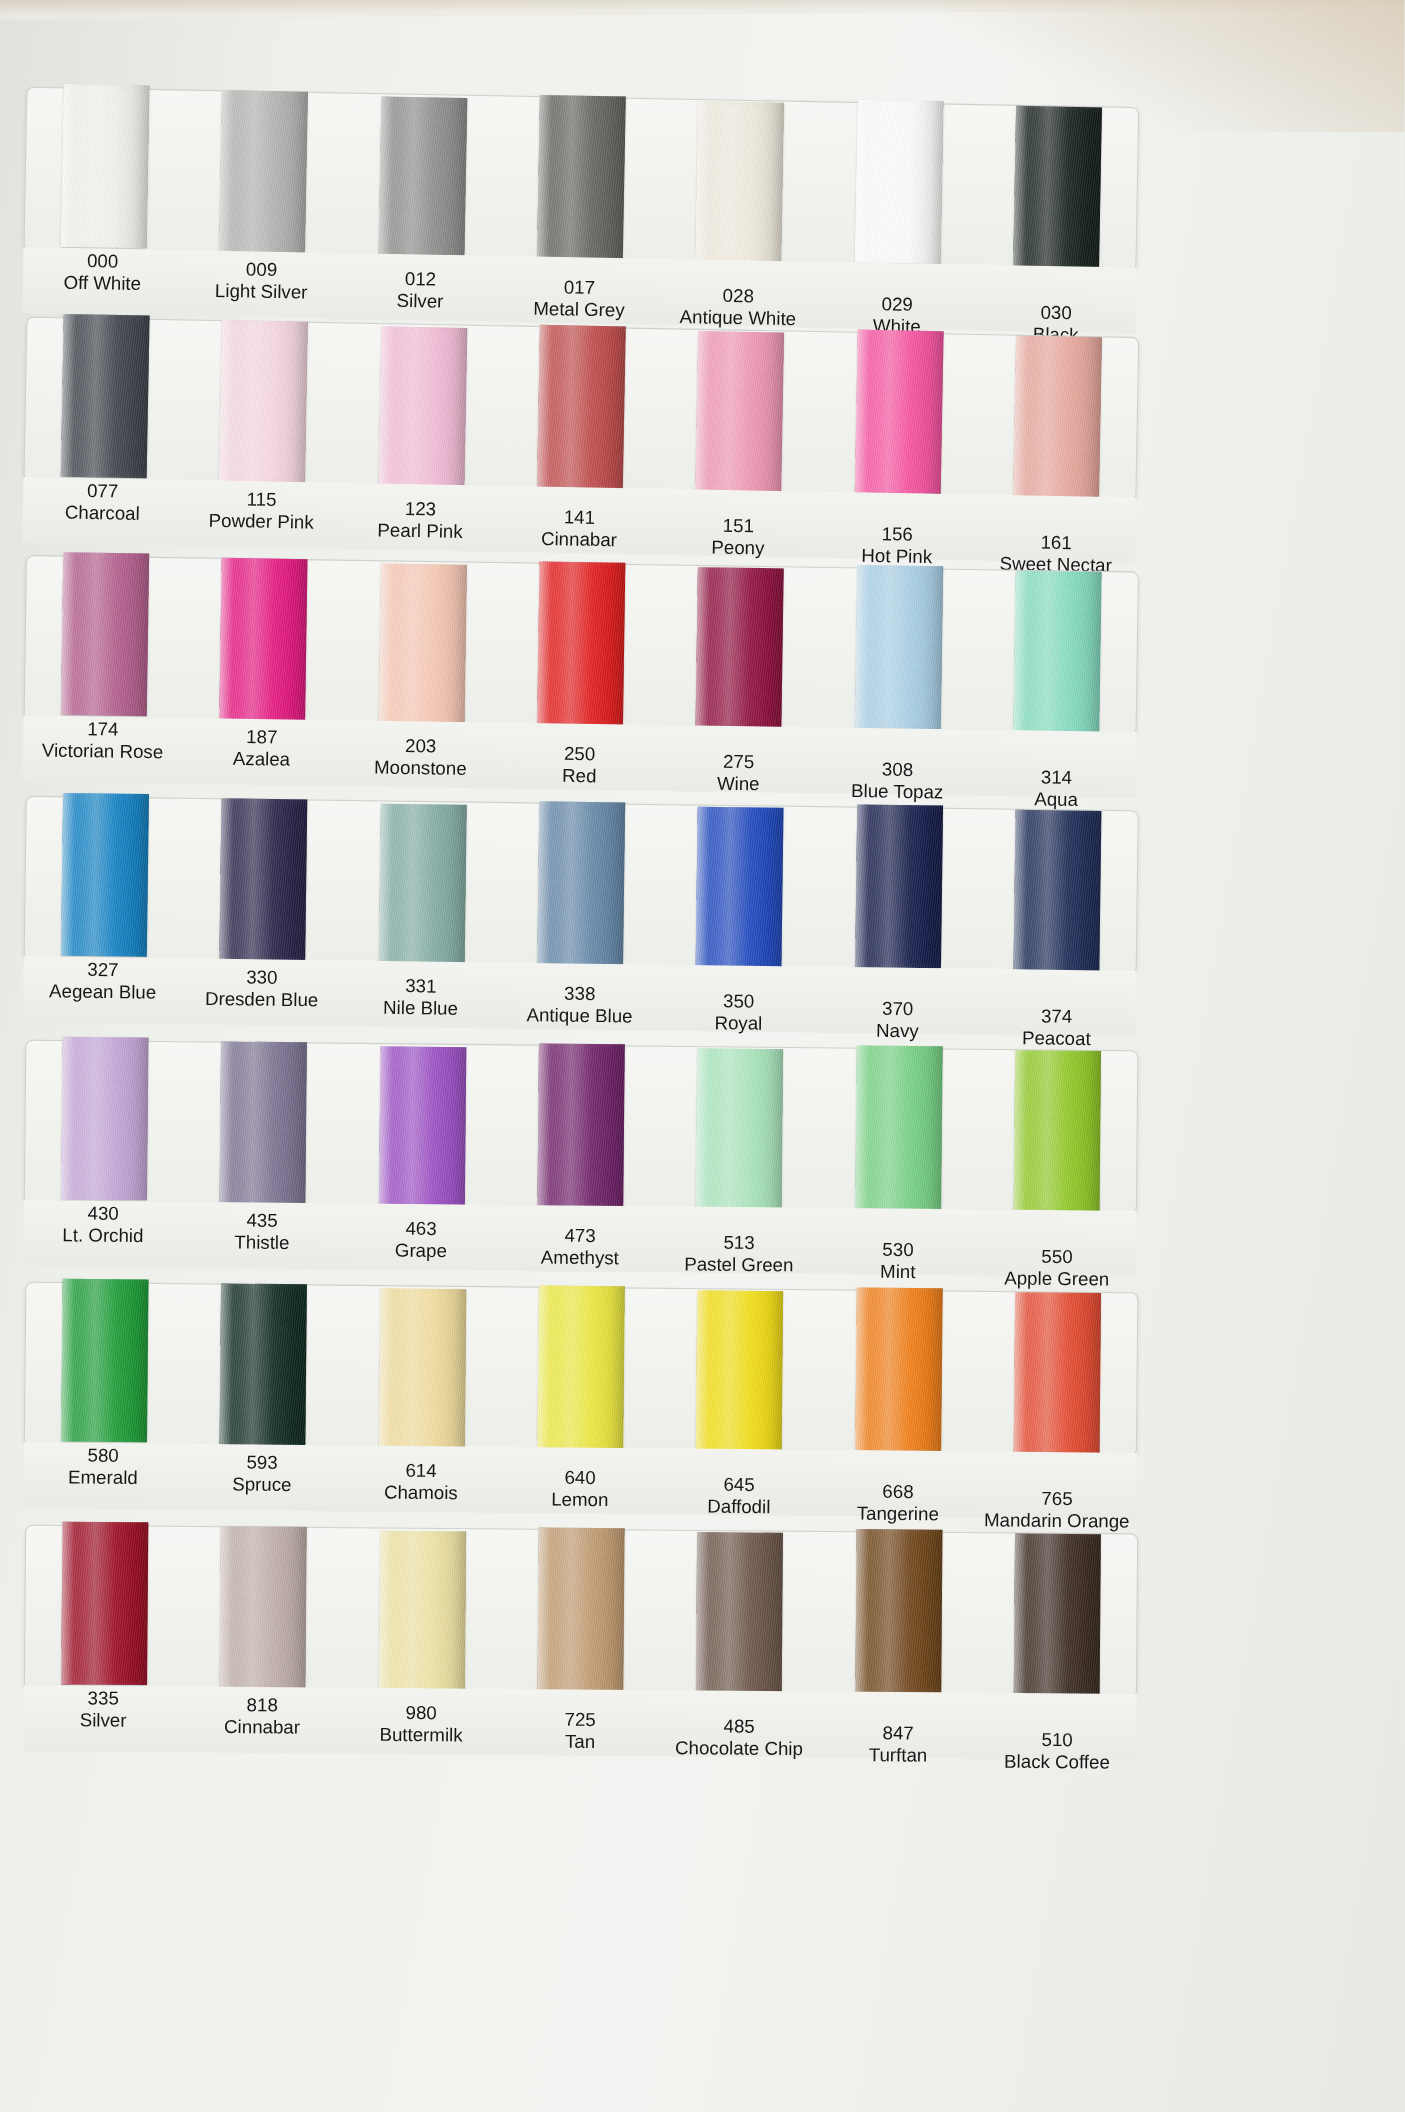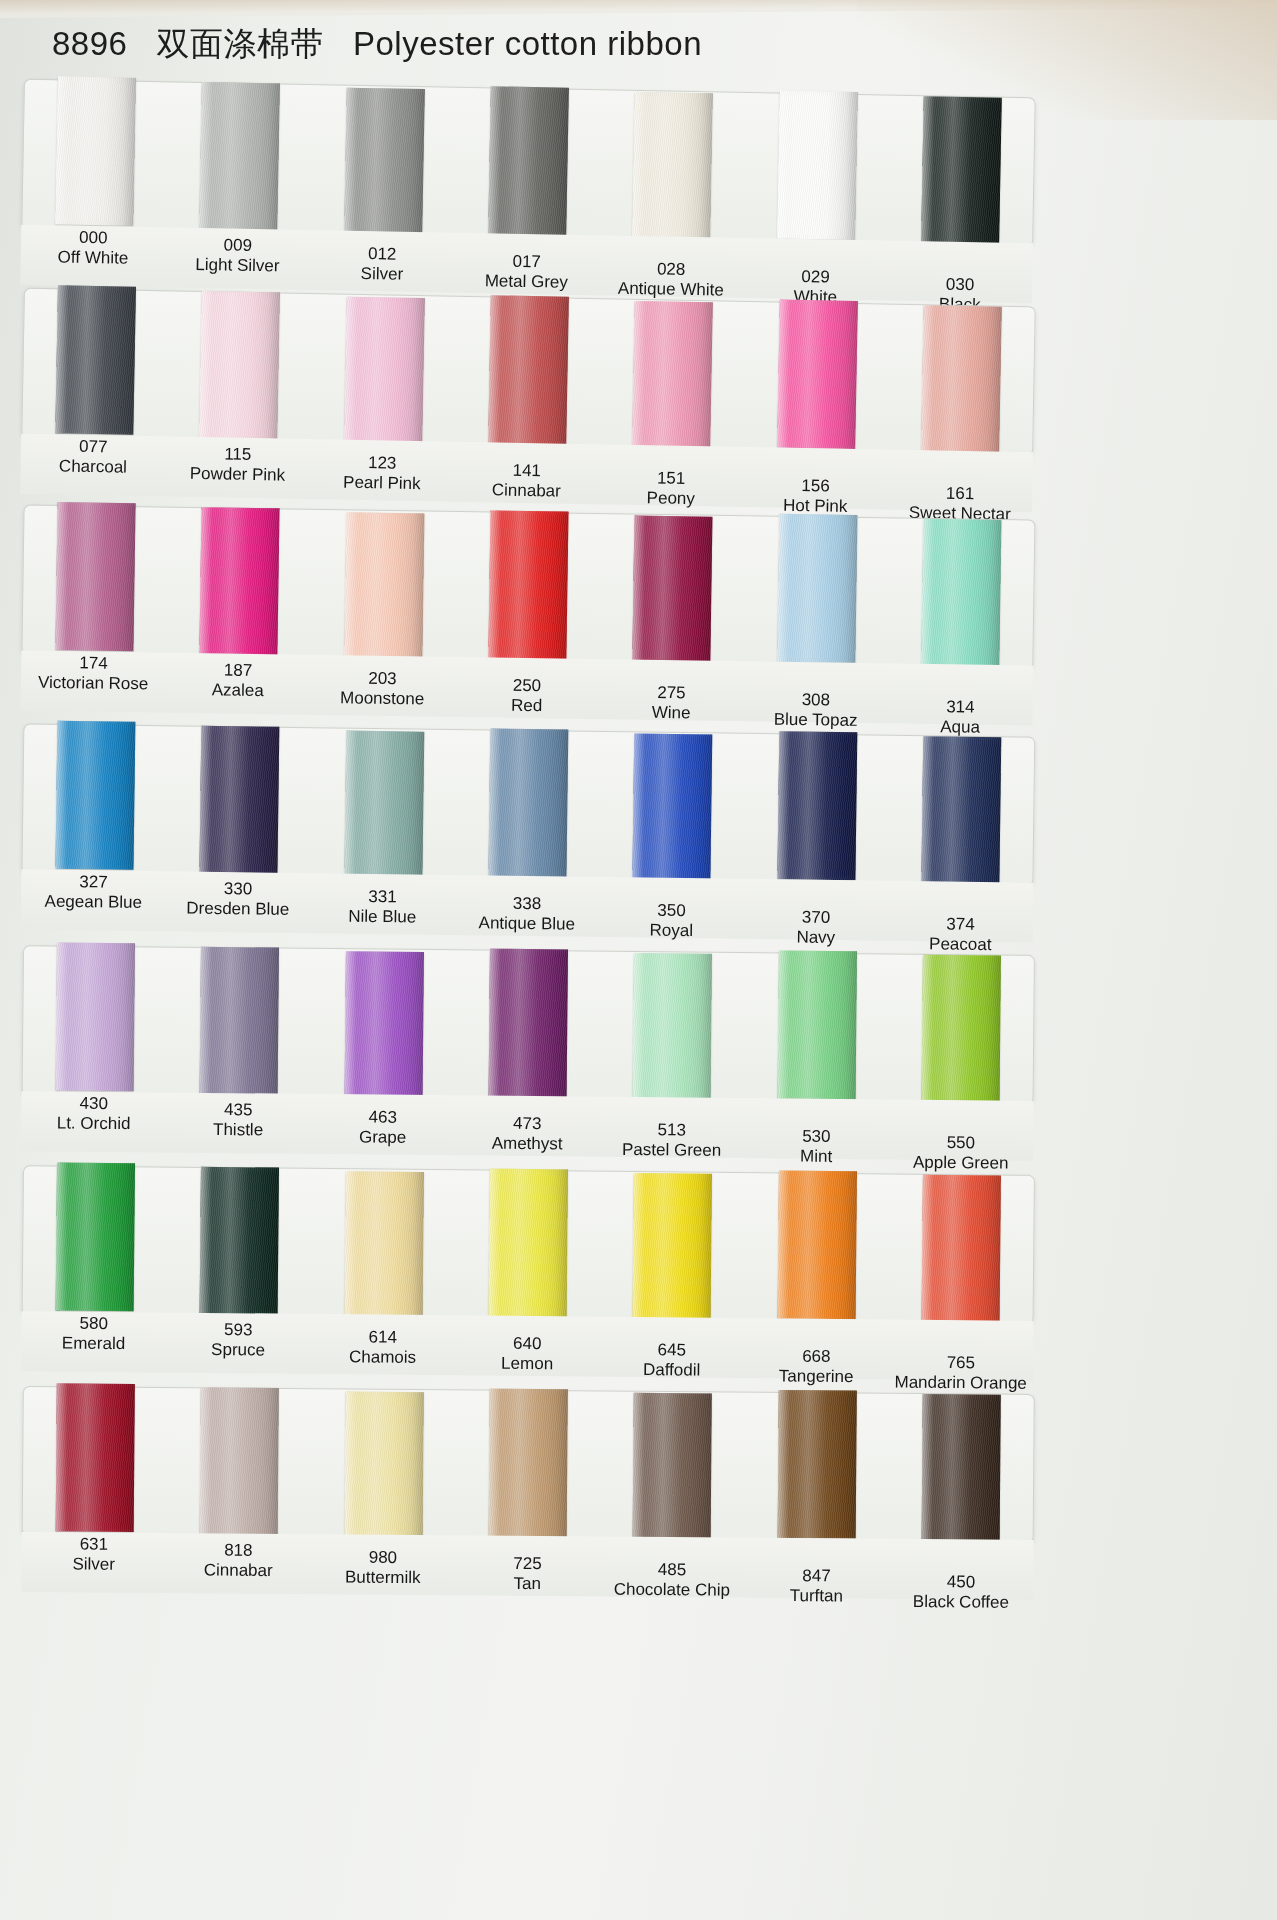--- a/index.html
+++ b/index.html
@@ -128,27 +128,20 @@
   .labels .label:nth-child(6){padding-top:28px;}
   .labels .label:nth-child(7){padding-top:33px;}
 </style>
 </head>
 <body>
 
 <div id="card">
   <div id="paper-edge"></div>
   <div id="paper-glare"></div>
 
-  <div id="title">
-    <span class="code">8896</span>
-    &nbsp;
-    <span class="cn">双面涤棉带</span>
-    &nbsp;
-    <span class="en">Polyester cotton ribbon</span>
-  </div>
 
   <div class="row" id="row1">
       <div class="strip">
         <div class="swatches">
           <div class="cell">
             <div class="ribbon" title="Off White" style="background: rgb(242, 240, 236); margin-top: -4px;"></div>
           </div>
           <div class="cell">
             <div class="ribbon" title="Light Silver" style="background: rgb(176, 179, 175); margin-top: -1px;"></div>
           </div>
@@ -506,21 +499,21 @@
           <div class="cell">
             <div class="ribbon" title="Turftan" style="background: rgb(110, 68, 24); margin-top: -3px;"></div>
           </div>
           <div class="cell">
             <div class="ribbon" title="Black Coffee" style="background: rgb(58, 42, 32); margin-top: 0px;"></div>
           </div>
         </div>
       </div>
       <div class="labels">
         <div class="label">
-          <span class="num">631</span>
+          <span class="num">335</span>
           <span class="nm">Silver</span>
         </div>
         <div class="label">
           <span class="num">818</span>
           <span class="nm">Cinnabar</span>
         </div>
         <div class="label">
           <span class="num">980</span>
           <span class="nm">Buttermilk</span>
         </div>
@@ -530,18 +523,18 @@
         </div>
         <div class="label">
           <span class="num">485</span>
           <span class="nm">Chocolate Chip</span>
         </div>
         <div class="label">
           <span class="num">847</span>
           <span class="nm">Turftan</span>
         </div>
         <div class="label">
-          <span class="num">450</span>
+          <span class="num">510</span>
           <span class="nm">Black Coffee</span>
         </div>
       </div>
     </div>
 </div>
 
 </body></html>

